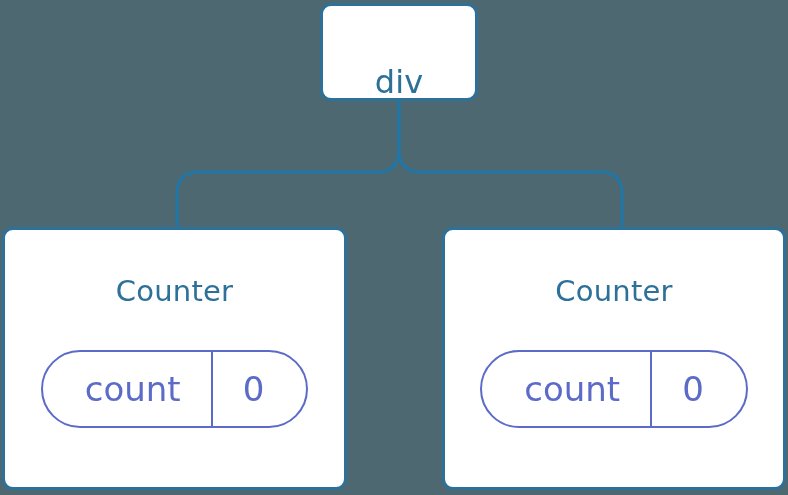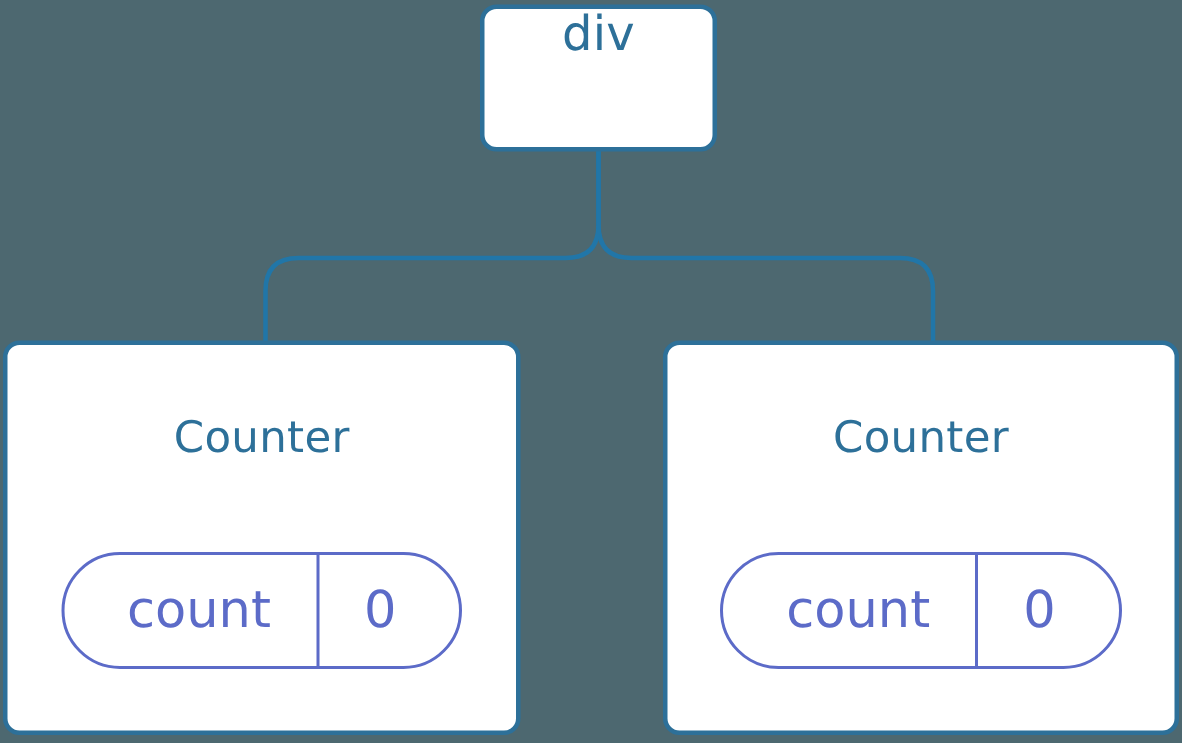--- a/index.html
+++ b/index.html
@@ -42,21 +42,21 @@
     flex-direction: column;
     align-items: center;
   }
 
   
   #node-div {
     left: 320px;
     top: 3px;
     width: 158px;
     height: 98px;
-    justify-content: flex-start;
+    justify-content: flex-end;
   }
   .node-title-root {
     color: #2d7099;
     font-size: 32px;
     line-height: 1;
     letter-spacing: 0.2px;
   }
 
   
   .node-component {
@@ -69,21 +69,21 @@
 
   .node-title {
     color: #2d7099;
     font-size: 29px;
     line-height: 1;
     letter-spacing: 0.2px;
   }
 
   
   .state-pill {
-    margin-top: 62px;
+    margin-top: 44px;
     display: flex;
     align-items: stretch;
     height: 78px;
     border: 2px solid #5c6bc8;
     border-radius: 50px;
     background: #ffffff;
     box-sizing: border-box;
   }
   .pill-key {
     display: flex;

